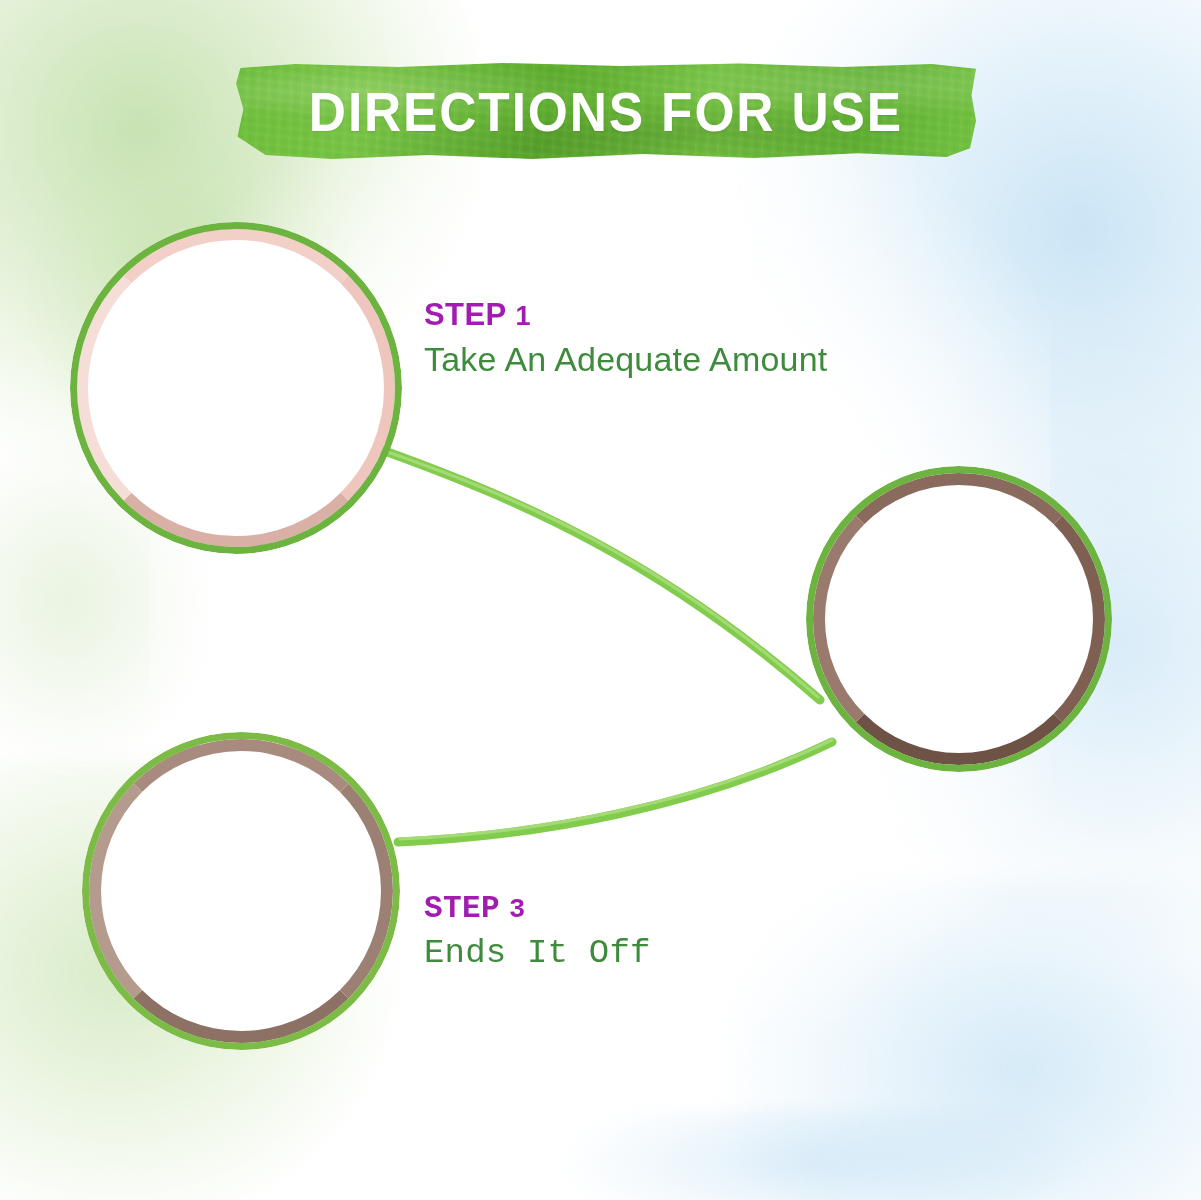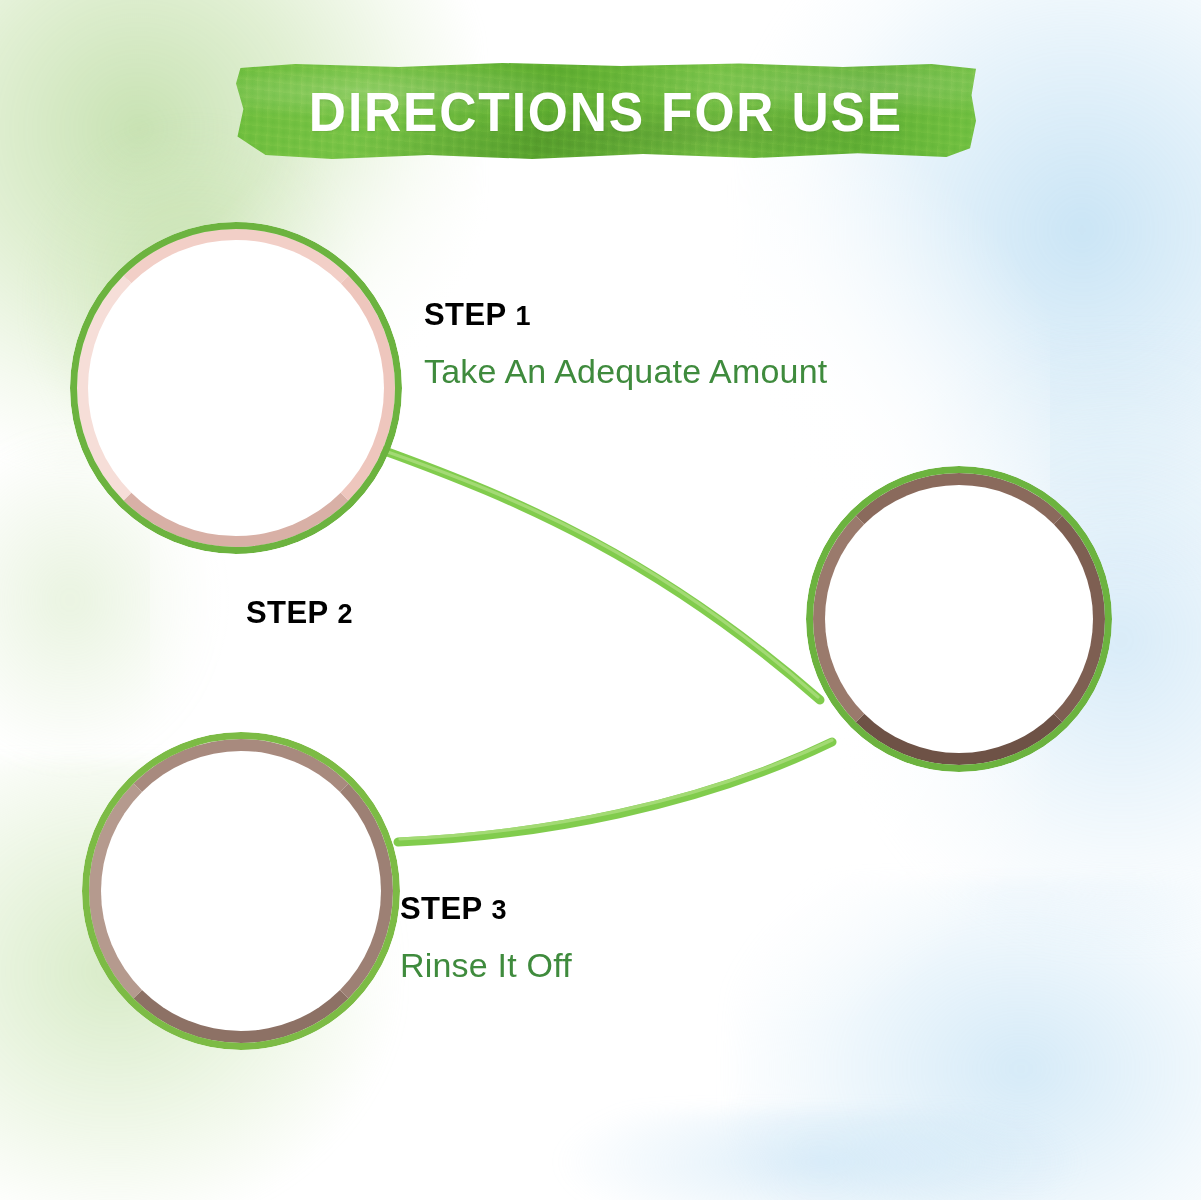--- a/index.html
+++ b/index.html
@@ -237,41 +237,41 @@
     inset: 7px;
     border: 12px solid;
     border-color: #a88a7e #9d8074 #8d7165 #b59a8e;
     background: #fff;
   }
   #circle-3 .photo { inset: 19px; }
 
   
   .step-text { position: absolute; }
   .step-label {
-    color: #000000;
+    color: #a21caf;
     font-weight: 700;
     font-size: 31px;
     letter-spacing: 0.4px;
     line-height: 1.1;
     white-space: nowrap;
   }
   .step-label .num { font-size: 27px; font-weight: 600; }
   .step-desc {
     color: #3f8b3d;
     font-weight: 400;
     font-size: 34px;
     line-height: 1.25;
-    margin-top: 18px;
+    margin-top: 6px;
     white-space: nowrap;
     letter-spacing: 0.2px;
   }
 
   #step-text-1 { left: 424px; top: 298px; }
   #step-text-2 { left: 246px; top: 596px; }
-  #step-text-3 { left: 400px; top: 892px; }
+  #step-text-3 { left: 424px; top: 892px; font-family: Liberation Mono, monospace; }
 
   
   .ph { position:absolute; }
 
   
   .p1-bg { position:absolute; inset:0; background:#fdfdfd; }
   .p1-palm {
     position:absolute; left:-6%; top:42%; width:118%; height:66%;
     border-radius: 52% 48% 45% 55% / 62% 58% 42% 38%;
     background: linear-gradient(160deg,#fbdfd2 0%,#f7cdbc 40%,#efbaa6 75%,#e6ab96 100%);
@@ -514,23 +514,20 @@
       <div class="p2-teeth"></div>
       <div class="p2-hand">
         <div class="p2-hand-f"></div>
       </div>
     </div>
     <div class="ring-inner"></div>
     <div class="ring-outer"></div>
   </div>
 
   <div class="step-text" id="step-text-2">
-    <div class="step-label">
-      <span>STEP</span><span class="num" style="margin-left: 9px;">2</span>
-    </div>
   </div>
 
   <div class="step-circle" id="circle-3">
     <div class="photo">
       <div class="p3-bg"></div>
       <div class="p3-wall"></div>
       <div class="p3-hair"></div>
       <div class="p3-face"></div>
       <div class="p3-cheek"></div>
       <div class="p3-brow p3-brow-l"></div>
@@ -547,17 +544,17 @@
       <div class="p3-finger2"></div>
     </div>
     <div class="ring-inner"></div>
     <div class="ring-outer"></div>
   </div>
 
   <div class="step-text" id="step-text-3">
     <div class="step-label">
       <span>STEP</span><span class="num" style="margin-left: 9px;">3</span>
     </div>
-    <div class="step-desc">Rinse It Off</div>
+    <div class="step-desc">Ends It Off</div>
   </div>
 
 
 </div>
 
 </body></html>

